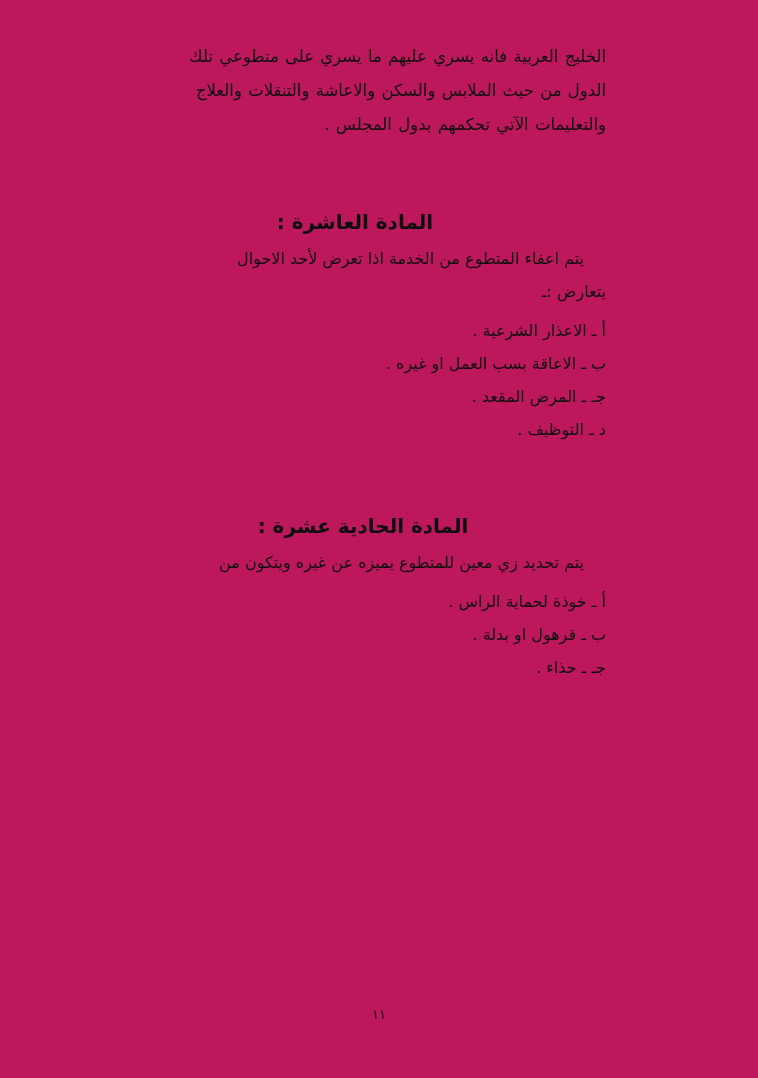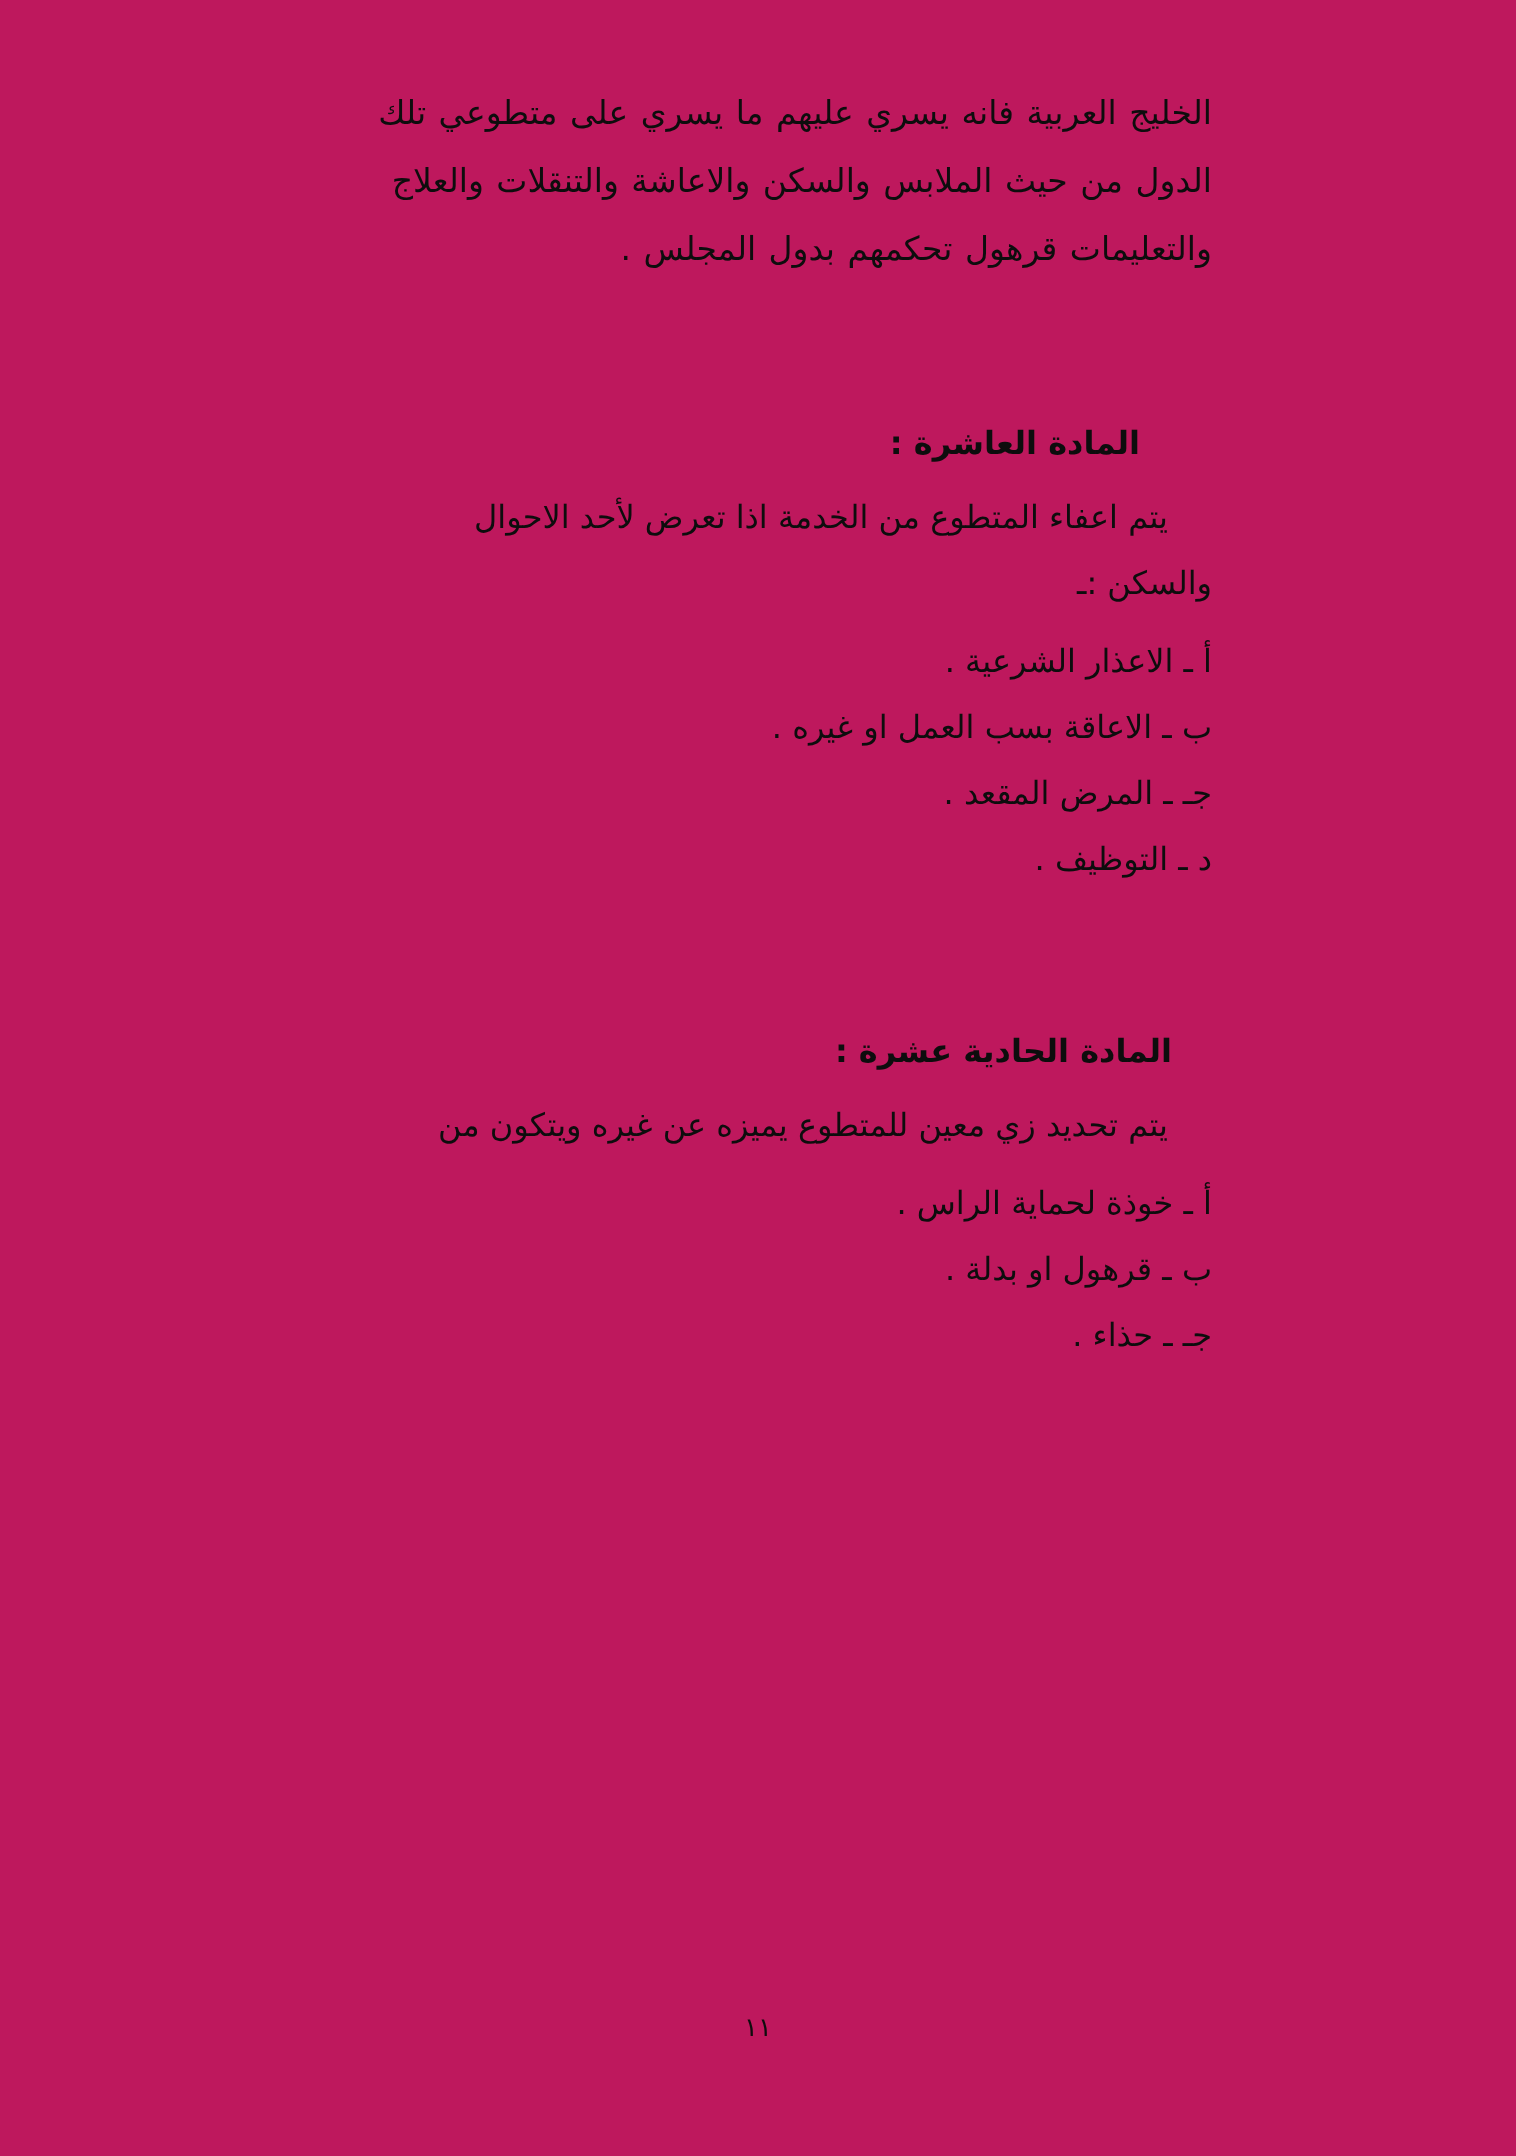--- a/index.html
+++ b/index.html
@@ -38,25 +38,25 @@
   .intro-line {
     display: block;
   }
   .intro-line.last {
     text-align: right;
   }
   .section {
     margin-top: 30px;
   }
   .heading {
-    font-size: 16px;
+    font-size: 20px;
     font-weight: bold;
     line-height: 32px;
     margin: 0 0 4px 0;
-    text-align: right;
+    text-align: center;
   }
   .heading-10 {
     padding-right: 0;
     margin-right: 36px;
   }
   .heading-11 {
     margin-right: 20px;
   }
   .body-line {
     font-size: 16px;
@@ -104,29 +104,29 @@
 </head>
 <body>
 
 <div class="page">
 
   <div class="content">
 
     <div class="para para-justify">
       <span class="intro-line">الخليج العربية فانه يسري عليهم ما يسري على متطوعي تلك</span>
       <span class="intro-line">الدول من حيث الملابس والسكن والاعاشة والتنقلات والعلاج</span>
-      <span class="intro-line last">والتعليمات قرهول تحكمهم بدول المجلس .</span>
+      <span class="intro-line last">والتعليمات الآتي تحكمهم بدول المجلس .</span>
     </div>
 
     <div class="gap-big"></div>
 
     <div class="section">
       <p class="heading heading-10">المادة العاشرة :</p>
       <p class="body-line indented">يتم اعفاء المتطوع من الخدمة اذا تعرض لأحد الاحوال</p>
-      <p class="body-line cont">والسكن :ـ</p>
+      <p class="body-line cont">يتعارض :ـ</p>
       <ul class="items">
         <li class="it-1">أ  ـ الاعذار الشرعية .</li>
         <li class="it-2">ب ـ الاعاقة بسب العمل او غيره .</li>
         <li class="it-3">جـ ـ المرض المقعد .</li>
         <li class="it-4">د ـ التوظيف .</li>
       </ul>
     </div>
 
     <div class="gap-big"></div>
 

